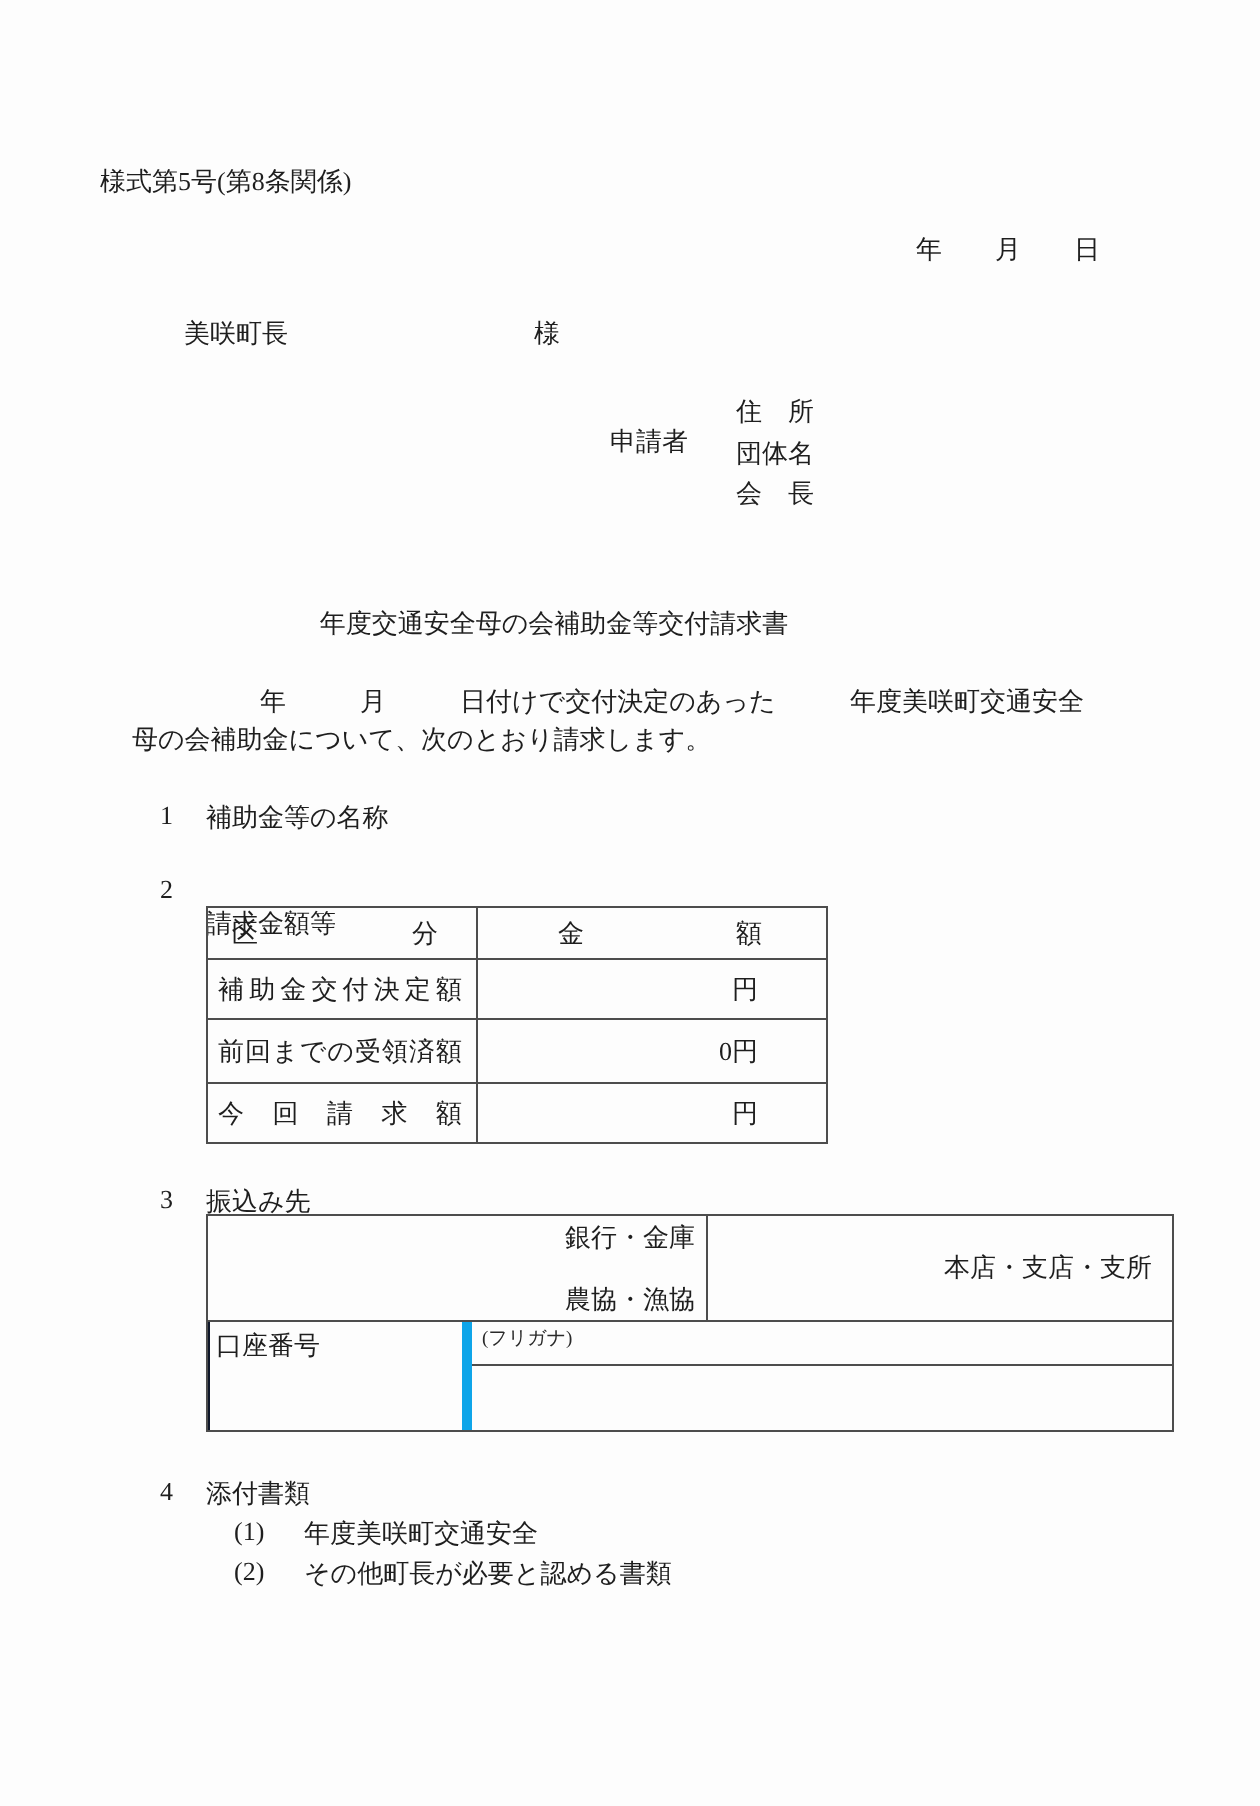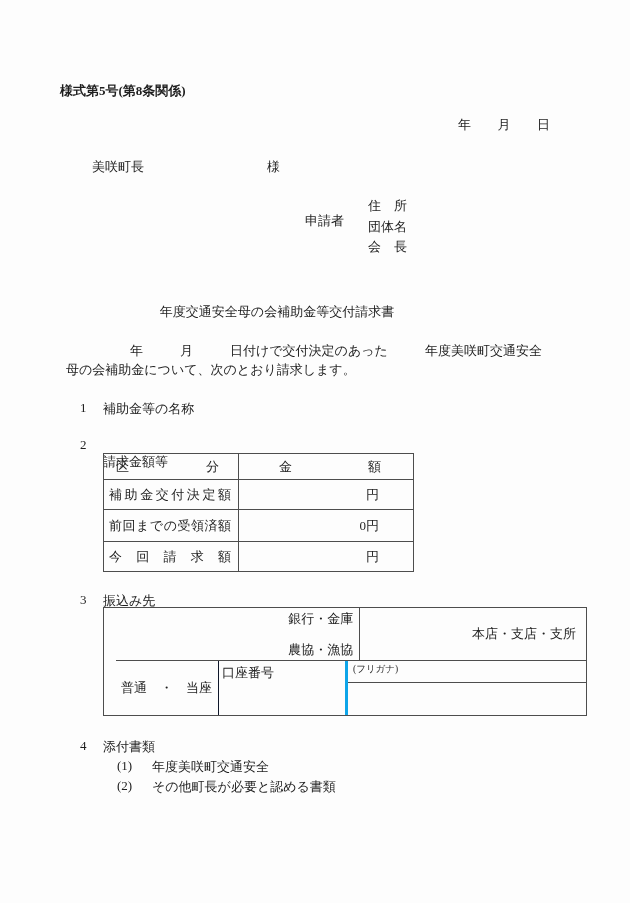--- a/index.html
+++ b/index.html
@@ -10,21 +10,21 @@
     background:#fdfdfd;
     font-family:"Liberation Serif","DejaVu Serif",serif;
     color:#1e1e1e;
     font-size:13px;
     overflow:hidden;
     margin:0 auto;
   }
   .abs { position:absolute; }
 
   
-  .form-number { left:60px; top:82px;font-weight:bold; }
+  .form-number { left:50px; top:82px; }
   .date-line { left:458px; top:116px; width:92px; display:flex; justify-content:space-between; }
   .addressee-title { left:92px; top:158px;font-family:Liberation Serif, serif; }
   .addressee-honorific { left:267px; top:158px; }
   .applicant-label { left:305px; top:196px;margin-top:16px; }
   .applicant-fields { left:368px; top:196px; line-height:20.5px; }
 
   
   .doc-title { left:0; top:303px; width:554px; text-align:center; }
   .body-line1 span { position:absolute; top:0; }
   .body-line1 { left:0; top:342px; width:630px; height:16px; }
@@ -53,30 +53,30 @@
   .t2-h25 { height:25px; } .t2-h30 { height:30px; } .t2-h32 { height:32px; }
   .t2-c1 { width:134px; }
   .t2-c2 { width:175px; border-left:1px solid #4d4d4d; }
   .jflex { display:flex; justify-content:space-between; align-items:center; height:100%; }
   .t2-c1.jflex { padding:0 7px 0 5px; }
   .t2-hc1 { padding:0 19px 0 12px !important; }
   .t2-hc2 { padding:0 32px 0 40px !important; }
   .t2-val { display:flex; align-items:center; justify-content:flex-end; padding-right:34px; height:100%; }
 
   
-  .t3 { left:103px; top:607px; width:484px; border:1px solid #4d4d4d;padding-left:12px; }
+  .t3 { left:103px; top:607px; width:484px; border:1px solid #4d4d4d; }
   .t3-row1 { display:flex; height:52px; }
   .t3-row2 { display:flex; height:55px; border-top:1px solid #4d4d4d; }
   .t3-bank { width:250px; display:flex; flex-direction:column; justify-content:space-between;
              align-items:flex-end; padding:2px 6px 1px 6px; }
   .t3-branch { width:233px; border-left:1px solid #4d4d4d; display:flex; align-items:center;
                justify-content:flex-end; padding-right:10px; }
   .t3-acctype { width:102px; display:flex; align-items:center; padding-left:5px; }
   .t3-accno { width:127px; border-left:1px solid #0f172a; padding:3px 0 0 3px; }
-  .t3-name { flex:1; border-left:3px solid #0ea5e9; display:flex; flex-direction:column; }
+  .t3-name { flex:1; border-left:5px solid #0ea5e9; display:flex; flex-direction:column; }
   .t3-furi { height:21px; font-size:9.5px; padding:2px 0 0 5px; color:#2a2a2a; }
   .t3-blank { flex:1; border-top:1px solid #4d4d4d; }
 </style>
 </head>
 <body>
 
 <div class="page">
 
   <div class="abs form-number">様式第5号(第8条関係)</div>
 
@@ -175,23 +175,20 @@
     <div class="t3-row1">
       <div class="t3-bank">
         <div>銀行・金庫</div>
         <div>農協・漁協</div>
       </div>
       <div class="t3-branch">
         <span>本店・支店・支所</span>
       </div>
     </div>
     <div class="t3-row2">
-      <div class="t3-acctype">
-        <span>普通　・　当座</span>
-      </div>
       <div class="t3-accno">
         <span>口座番号</span>
       </div>
       <div class="t3-name">
         <div class="t3-furi">(フリガナ)</div>
         <div class="t3-blank"></div>
       </div>
     </div>
   </div>
 

